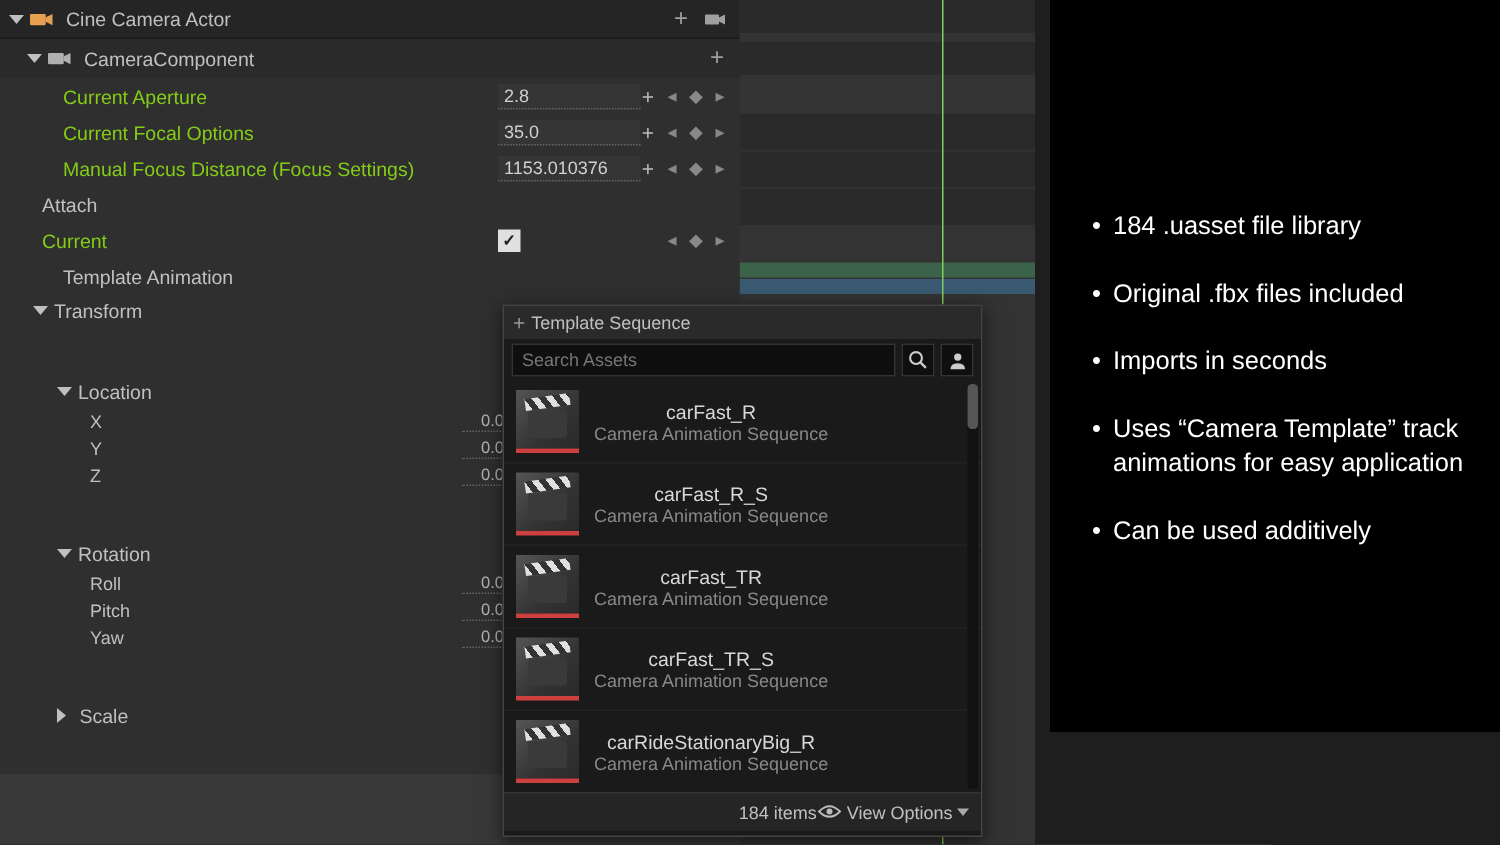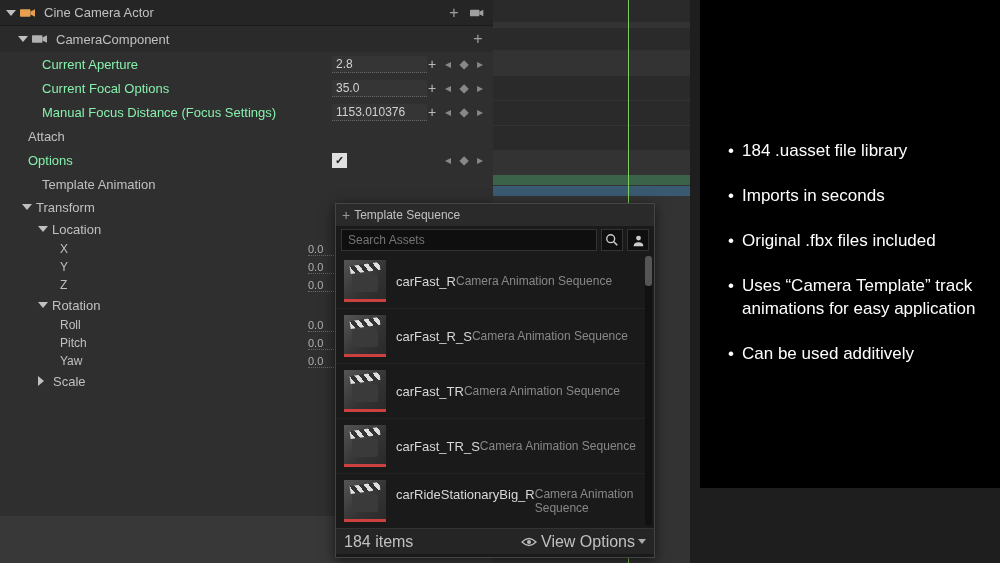--- a/index.html
+++ b/index.html
@@ -99,21 +99,21 @@
       position: relative;
     }
     
     .prop-row {
       display: flex;
       align-items: center;
       height: 24px;
       padding-left: 42px;
       position: relative;
     }
-    .prop-label { width: 290px; color: #86efac;}
+    .prop-label { width: 290px; color: #84cc16;}
     .prop-value {
       width: 95px;
       color: #d0d0d0;
       border-bottom: 1px dotted #666;
       padding: 1px 4px;
       background: #353535;
       font-size: 12px;
     }
     .row-buttons {
       position: absolute;
@@ -131,33 +131,34 @@
       color: #888;
       font-size: 12px;
     }
     
     .section-row {
       display: flex;
       align-items: center;
       height: 22px;
       padding-left: 22px;
     }
-    .section-row.sub { padding-left: 38px; }
+    .section-row.sub { padding-left: 38px; margin-top: 32px; }
     .xyz-row {
       display: flex;
       align-items: center;
       height: 18px;
       padding-left: 60px;
       font-size: 12px;
     }
     .xyz-label { width: 248px; color: #c0c0c0; }
     .xyz-val { 
       width: 30px; 
       color: #b0b0b0; 
       border-bottom: 1px dotted #666; 
+      text-align: right;
       font-size: 11px;
       padding-right: 2px;
     }
     
     .checkbox {
       width: 15px;
       height: 15px;
       background: #e0e0e0;
       display: inline-flex;
       align-items: center;
@@ -274,32 +275,32 @@
       background: repeating-linear-gradient(60deg,#e0e0e0 0 4px,#333 4px 8px);
       transform: rotate(-8deg);
     }
     .clapper-body {
       position:absolute;
       left:8px; top:14px;
       width:26px; height:18px;
       background: #3a3a3a;
       border-radius: 2px;
     }
-    .asset-text { display: flex; flex-direction: row; }
+    .asset-text { display: flex; flex-direction: column; text-align: center; }
     .asset-name { color: #d8d8d8; font-size: 13px; }
     .asset-type { color: #888; font-size: 12px; }
     .picker-footer {
       height: 26px;
       background: #252525;
       border-top: 1px solid #333;
       display: flex;
       align-items: center;
-      justify-content: space-between;
+      justify-content: flex-end;
       padding: 0 8px;
-      font-size: 16px;
+      font-size: 12px;
     }
     .eye {
       margin-right: 4px;
     }
     .footer-right { display: flex; align-items: center; color: #c0c0c0;}
     .dd-arrow {
       width:0;height:0;border-left:4px solid transparent;border-right:4px solid transparent;border-top:5px solid #aaa;margin-left:3px;
     }
     
     
@@ -411,21 +412,21 @@
         <span class="sm-btn">◂</span>
         <span class="sm-btn">◆</span>
         <span class="sm-btn">▸</span>
       </div>
     </div>
 
     <div class="prop-row" style="padding-left:28px">
       <span>Attach</span>
     </div>
     <div class="prop-row" style="padding-left:28px">
-      <span class="prop-label" style="width:304px">Options</span>
+      <span class="prop-label" style="width:304px">Current</span>
       <span class="checkbox">✓</span>
       <div class="row-buttons">
         <span class="sm-btn">◂</span>
         <span class="sm-btn">◆</span>
         <span class="sm-btn">▸</span>
       </div>
     </div>
     <div class="prop-row" style="">
       <span>Template Animation</span>
     </div>
@@ -564,18 +565,18 @@
     <div style="position:absolute;right:2px;top:52px;width:7px;height:270px;background:#111;border-radius:3px">
       <div style="position:absolute;top:0;width:7px;height:30px;background:#555;border-radius:3px"></div>
     </div>
   </div>
 
 </div>
 
 <div class="info-panel">
   <ul class="info-list">
     <li>184 .uasset file library</li>
+    <li>Original .fbx files included</li>
     <li>Imports in seconds</li>
-    <li>Original .fbx files included</li>
     <li>Uses “Camera Template” track animations for easy application</li>
     <li>Can be used additively</li>
   </ul>
 </div>
 
 </body></html>

